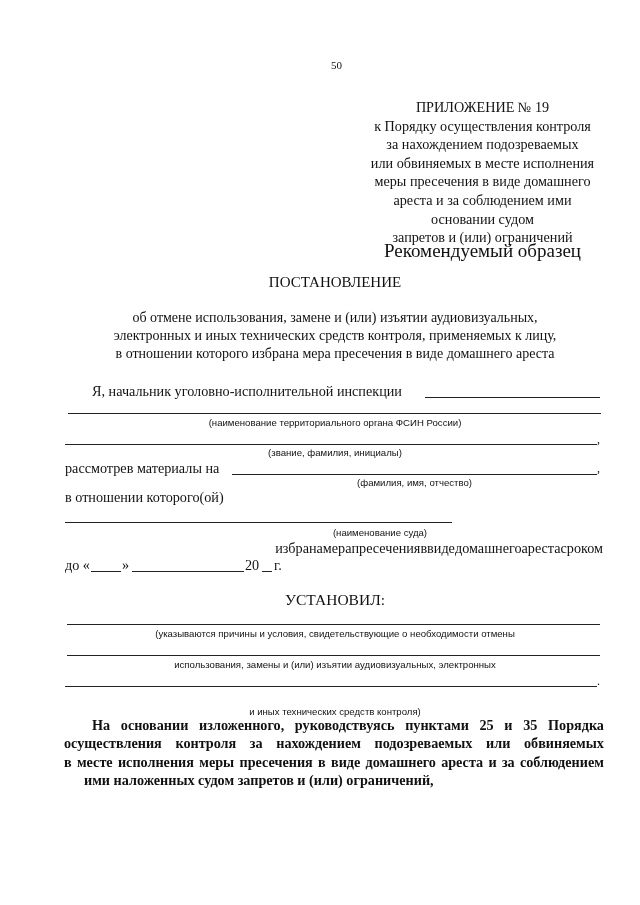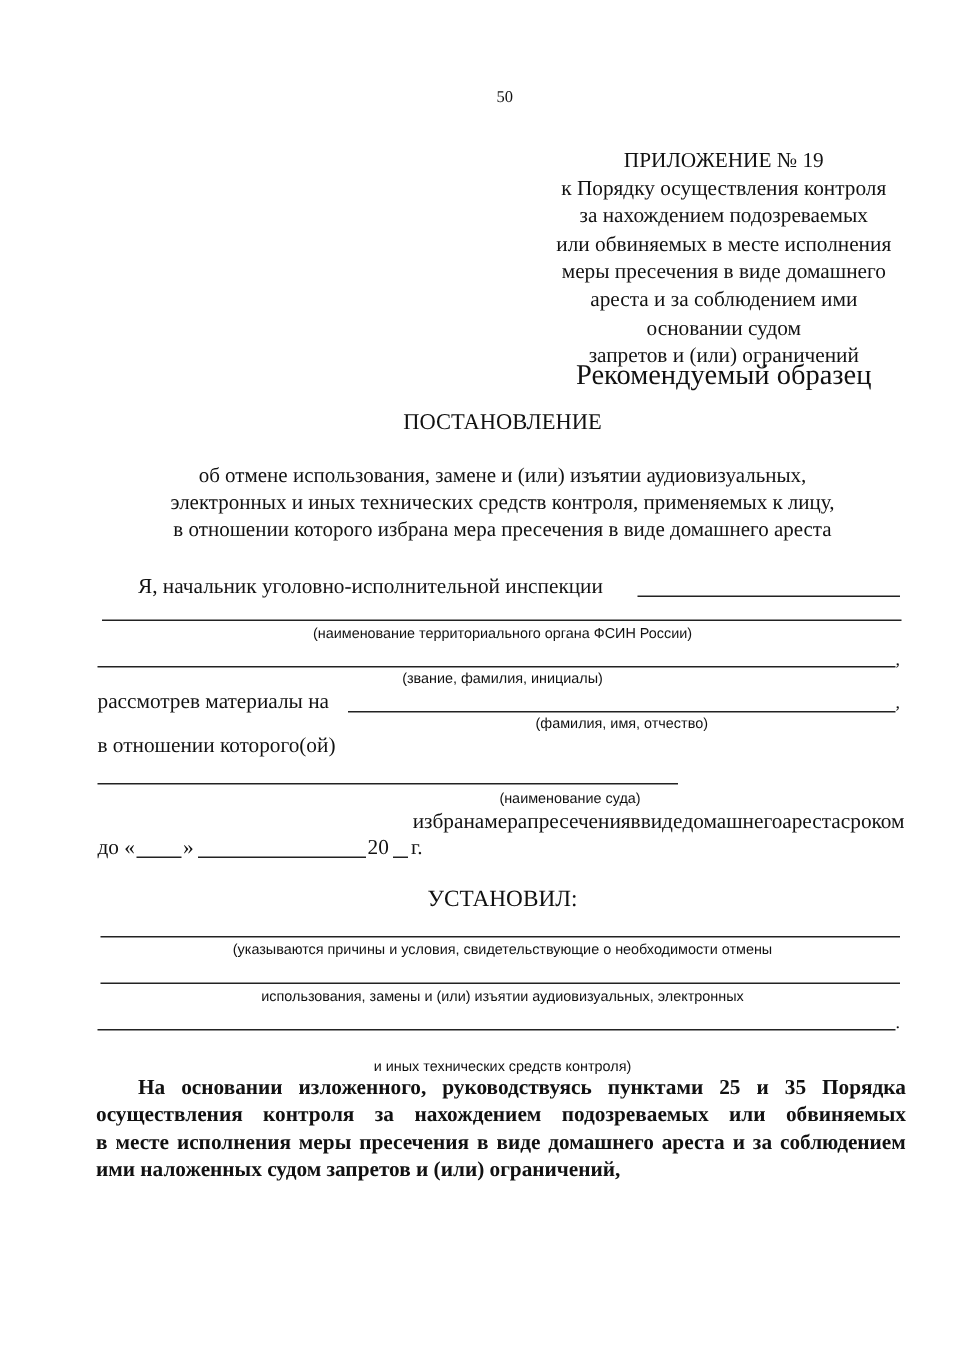--- a/index.html
+++ b/index.html
@@ -20,21 +20,21 @@
     position: absolute; left: 60px; width: 550px; top: 309px;
     text-align: center; font-size: 14px; line-height: 18px;
   }
   .line { position: absolute; height: 0; border-top: 1.2px solid #222; }
   .caption { position: absolute; font-family: "Liberation Sans", "DejaVu Sans", sans-serif; font-size: 9.6px; text-align: center; white-space: nowrap; }
   .txt { position: absolute; font-size: 14.2px; white-space: nowrap; }
   .justify-row { position: absolute; left: 65px; width: 538px; display: flex; justify-content: flex-end; font-size: 14.2px; }
   .heading2 { position: absolute; left: 60px; width: 550px; top: 591px; text-align: center; font-size: 15.5px; }
   .para { position: absolute; left: 64px; width: 540px; top: 716px; font-size: 14.2px; line-height: 18.4px; }
   .para .row { display: flex; justify-content: space-between; font-weight: bold; }
-  .para .row.last { justify-content: flex-start; }
+  .para .row.last { justify-content: flex-start; margin-left: 20px; }
   .para .row.indent { padding-left: 28px; }
 </style>
 </head>
 <body>
 
 <div class="abs pagenum">50</div>
 
 <div class="appendix">
   <div>ПРИЛОЖЕНИЕ № 19</div>
   <div>к Порядку осуществления контроля</div>

